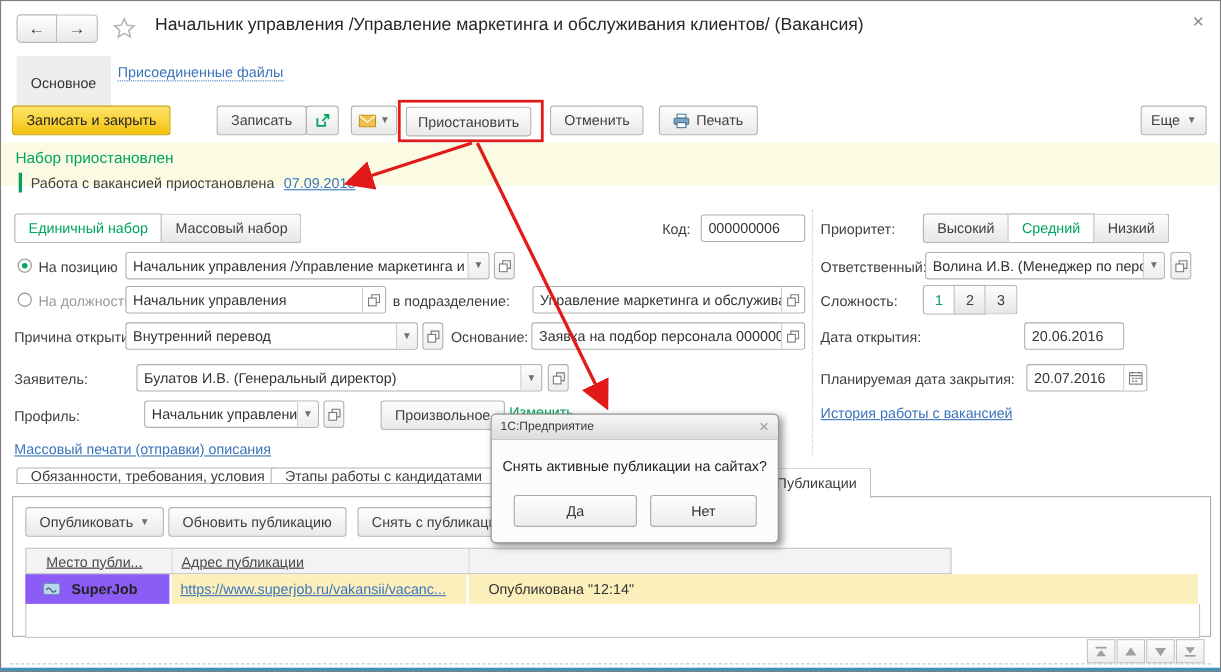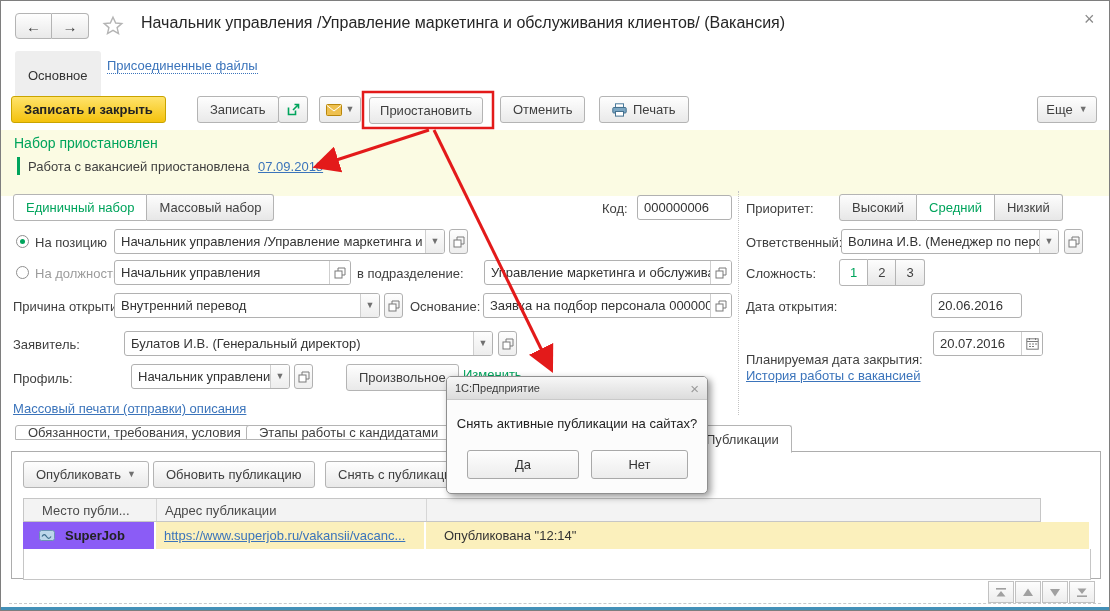--- a/index.html
+++ b/index.html
@@ -13,21 +13,21 @@
   .lbl-dis{color:#9b9b9b;white-space:nowrap;}
   .link{color:#3b74bb;text-decoration:underline;cursor:pointer;white-space:nowrap;}
   .link-dotted{color:#3b74bb;text-decoration:none;border-bottom:1px dotted #3b74bb;cursor:pointer;white-space:nowrap;}
   .glink{color:#00a45c;cursor:pointer;white-space:nowrap;}
   
   .btn{
     display:inline-flex;align-items:center;justify-content:center;gap:6px;
     background:linear-gradient(#fefefe,#e9e9e9);border:1px solid #b4b4b4;border-radius:3px;
     color:#3f3f3f;font-size:13px;padding:0 12px;height:27px;box-sizing:border-box;cursor:pointer;white-space:nowrap;
   }
-  .btn-yellow{background:linear-gradient(#ffe36b,#f4c20d);border-color:#c9a400;font-weight:bold;color:#222;}
+  .btn-yellow{background:linear-gradient(#ffe36b,#f4c20d);border-color:#c9a400;font-weight:normal;color:#222;}
   .chev{font-size:9px;color:#707070;line-height:1;}
   
   .field{
     position:absolute;display:flex;align-items:center;background:#fff;
     border:1px solid #b1b1b1;border-radius:3px;height:25px;box-sizing:border-box;overflow:hidden;
   }
   .field .val{flex:1;padding:0 6px;white-space:nowrap;overflow:hidden;color:#333;}
   .field .dd{width:18px;align-self:stretch;display:flex;align-items:center;justify-content:center;border-left:1px solid #cfcfcf;background:linear-gradient(#fdfdfd,#ededed);cursor:pointer;}
   .field .inbtn{width:20px;align-self:stretch;display:flex;align-items:center;justify-content:center;border-left:1px solid #cfcfcf;background:#fff;cursor:pointer;}
   .extbtn{
@@ -137,21 +137,21 @@
           <rect x="3.5" y="8.5" width="8" height="4.6" fill="#fff" stroke="#44718f"></rect>
         </svg>
     </span>
     <span>Печать</span>
   </div>
   <div class="btn abs" style="left:1036px;top:95px;width:60px;">
     <span>Еще</span>
     <span class="chev">▼</span>
   </div>
 
-  <div class="notif" style="left:0;top:129px;width:1108px;height:66px;">
+  <div class="notif" style="left:0;top:129px;width:1108px;height:39px;">
     <div class="abs" style="left:13px;top:5px;font-size:14px;color:#00a45c;">Набор приостановлен</div>
     <div class="abs" style="left:16px;top:27px;width:3px;height:18px;background:#00a45c;"></div>
     <div class="abs" style="left:27px;top:29px;">
       <span class="lbl">Работа с вакансией приостановлена</span>
       <span class="link" style="margin-left:5px;">07.09.2018</span>
     </div>
   </div>
 
   <div class="seg" style="left:12px;top:193px;">
     <div class="sg on">
@@ -274,21 +274,21 @@
     <span class="dd">
         <span class="chev">▼</span>
       </span>
   </div>
   <div class="extbtn" style="left:497px;top:330px;">
     <svg width="12" height="12" viewBox="0 0 12 12">
         <rect x="1" y="4" width="7" height="7" fill="#fff" stroke="#7a7a7a"></rect>
         <path d="M4 4V1h7v7H8" fill="none" stroke="#7a7a7a"></path>
       </svg>
   </div>
-  <div class="abs lbl" style="left:745px;top:351px;">Планируемая дата закрытия:</div>
+  <div class="abs lbl" style="left:745px;top:336px;">Планируемая дата закрытия:</div>
   <div class="field" style="left:932px;top:330px;width:110px;">
     <span class="val">20.07.2016</span>
     <span class="inbtn">
       <svg width="13" height="13" viewBox="0 0 13 13">
           <rect x="0.8" y="1.8" width="11.4" height="10.4" fill="#fff" stroke="#7a7a7a"></rect>
           <path d="M1 4.5h11M3.5 1v2M9.5 1v2M3 7h2M6 7h2M9 7h2M3 9.5h2M6 9.5h2" stroke="#7a7a7a" fill="none"></path>
         </svg>
     </span>
   </div>
 
@@ -330,21 +330,21 @@
     <span>Опубликовать</span>
     <span class="chev">▼</span>
   </div>
   <div class="btn abs" style="left:152px;top:460px;z-index:3;">
     <span>Обновить публикацию</span>
   </div>
   <div class="btn abs" style="left:324px;top:460px;z-index:3;width:152px;overflow:hidden;justify-content:flex-start;">
     <span style="white-space:nowrap;">Снять с публикации</span>
   </div>
 
-  <div class="thead" style="left:22px;top:497px;width:1018px;height:24px;z-index:3;">
+  <div class="thead" style="left:22px;top:497px;width:842px;height:24px;z-index:3;text-decoration:underline;">
     <div class="th" style="width:133px;padding-left:18px;">
         <span>Место публи...</span>
       </div>
     <div class="th" style="width:270px;">
         <span>Адрес публикации</span>
       </div>
     <div class="th" style="flex:1;border-right:none;"></div>
   </div>
   <div class="trow" style="left:22px;top:521px;width:1066px;height:27px;z-index:3;">
     <div class="td" style="width:131px;background:#8b5cf6;padding-left:16px;gap:10px;margin-right:2px;">

